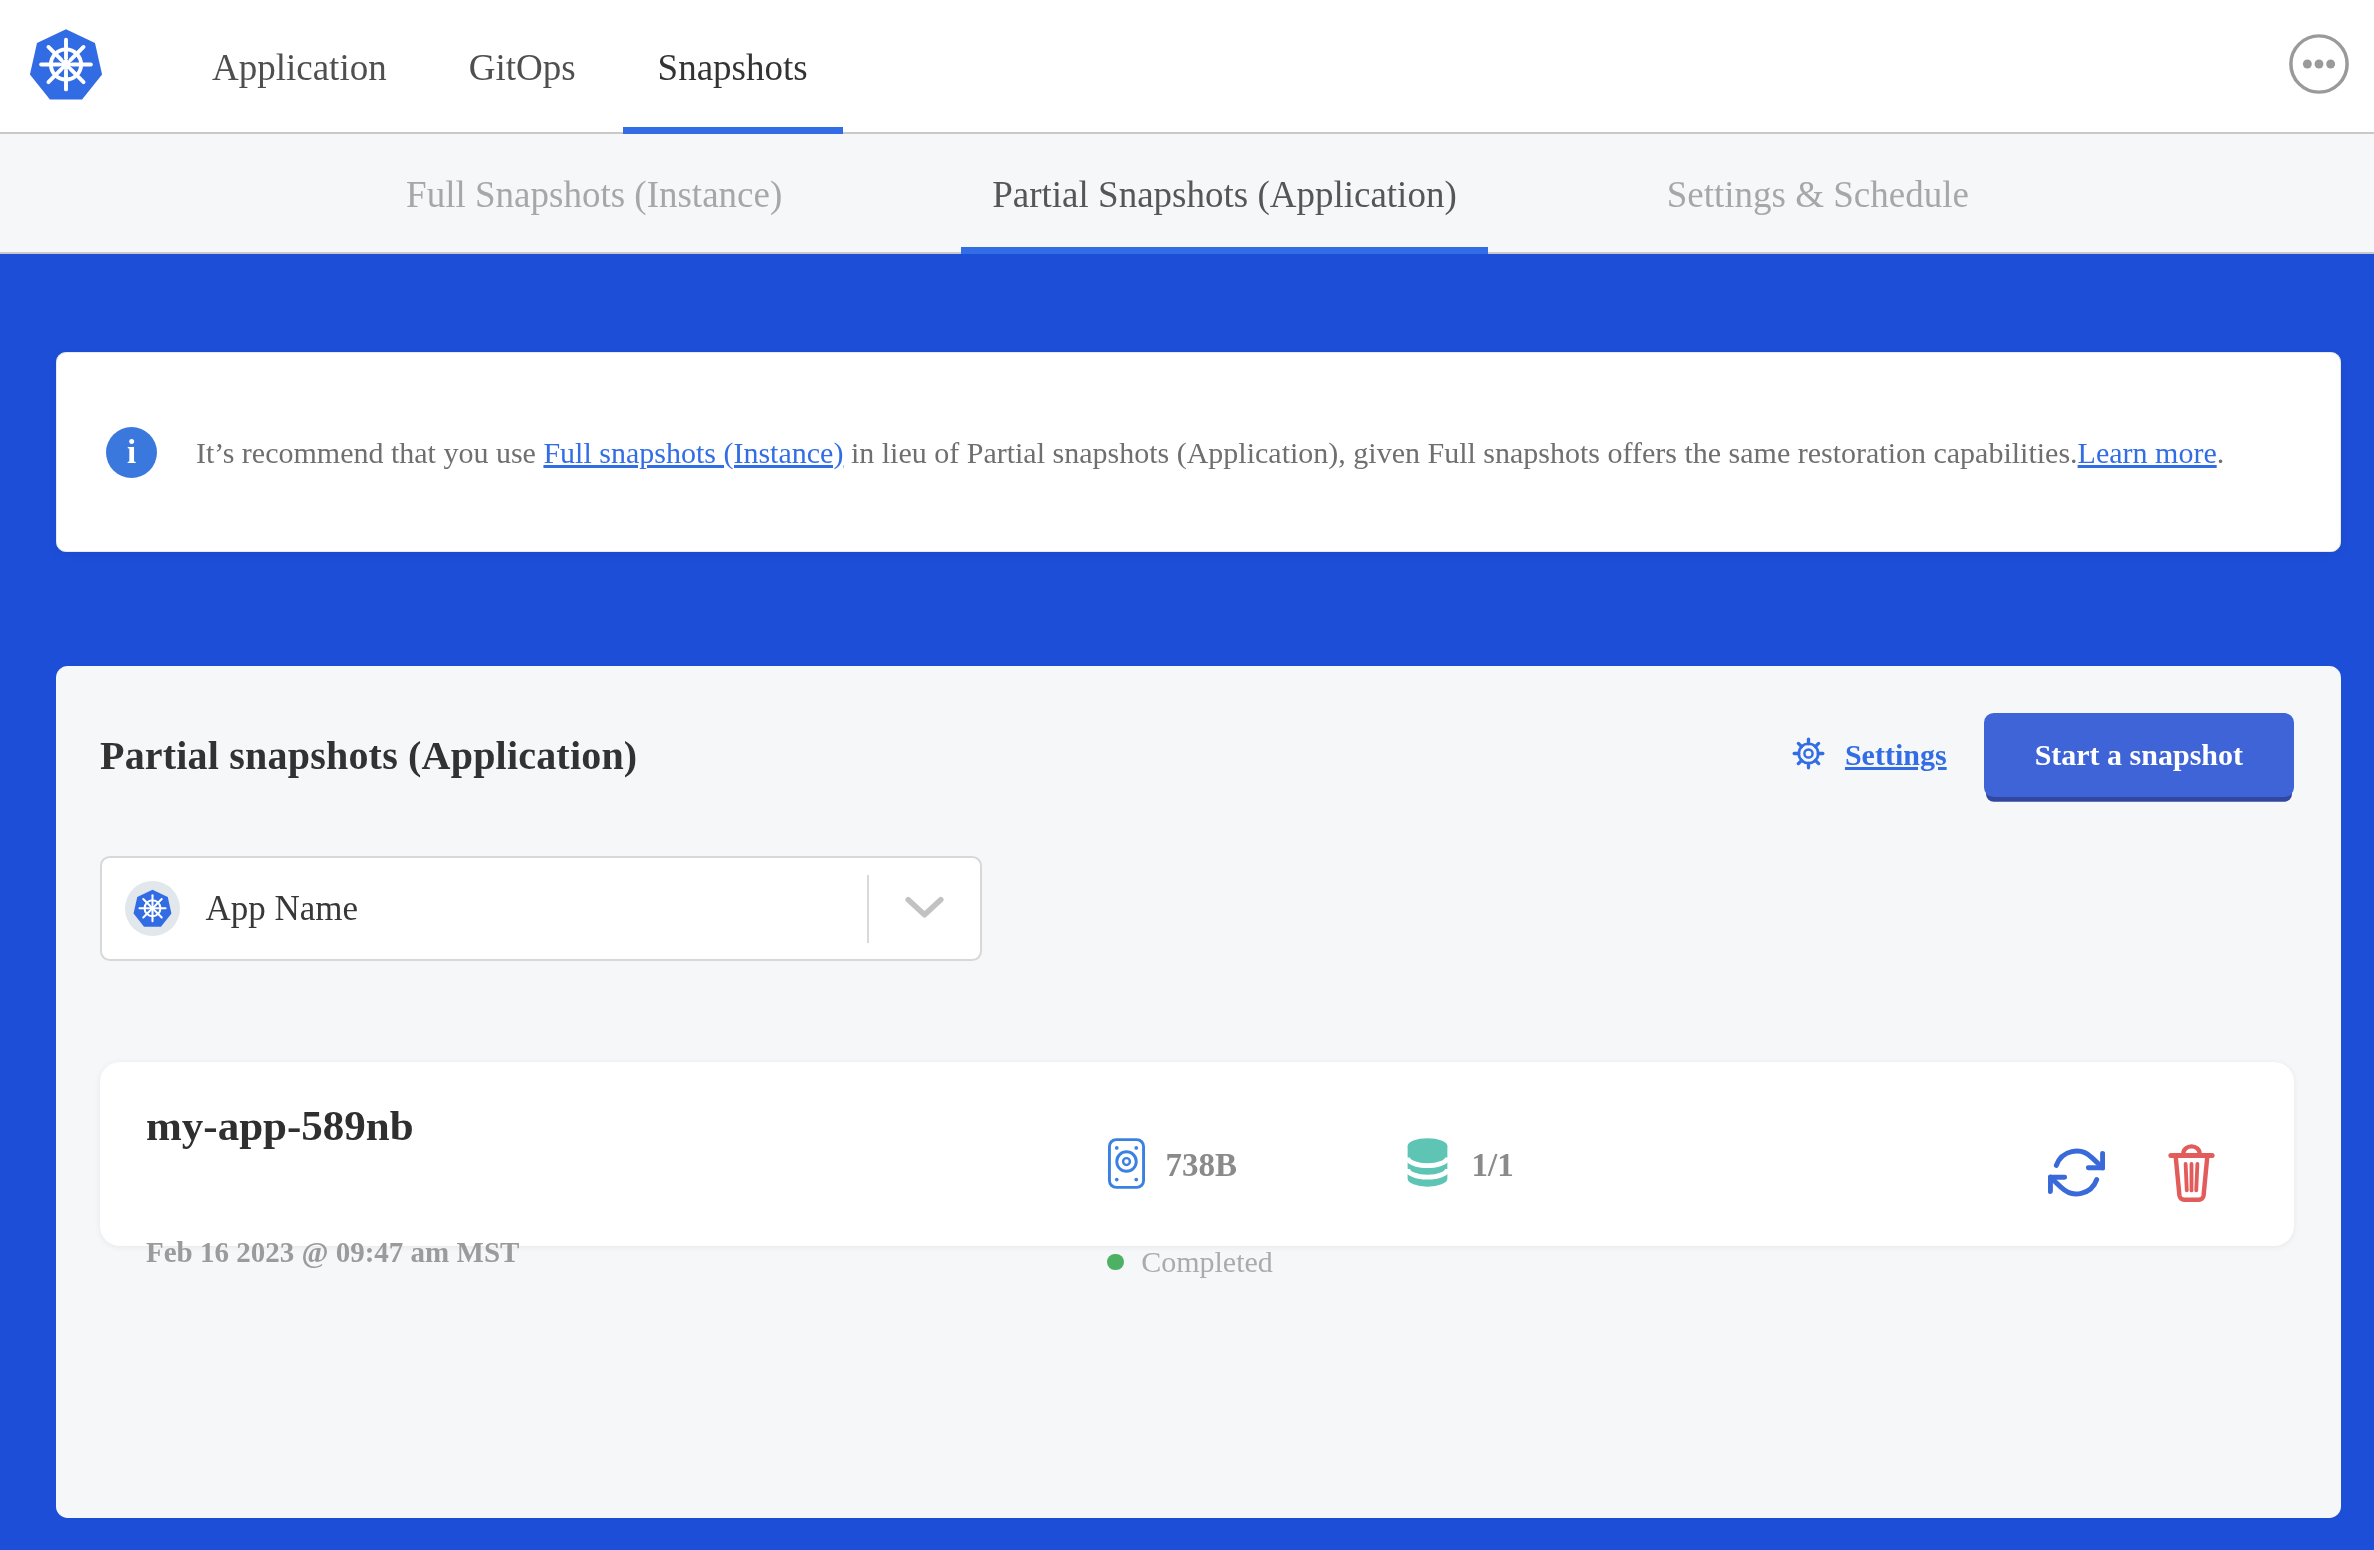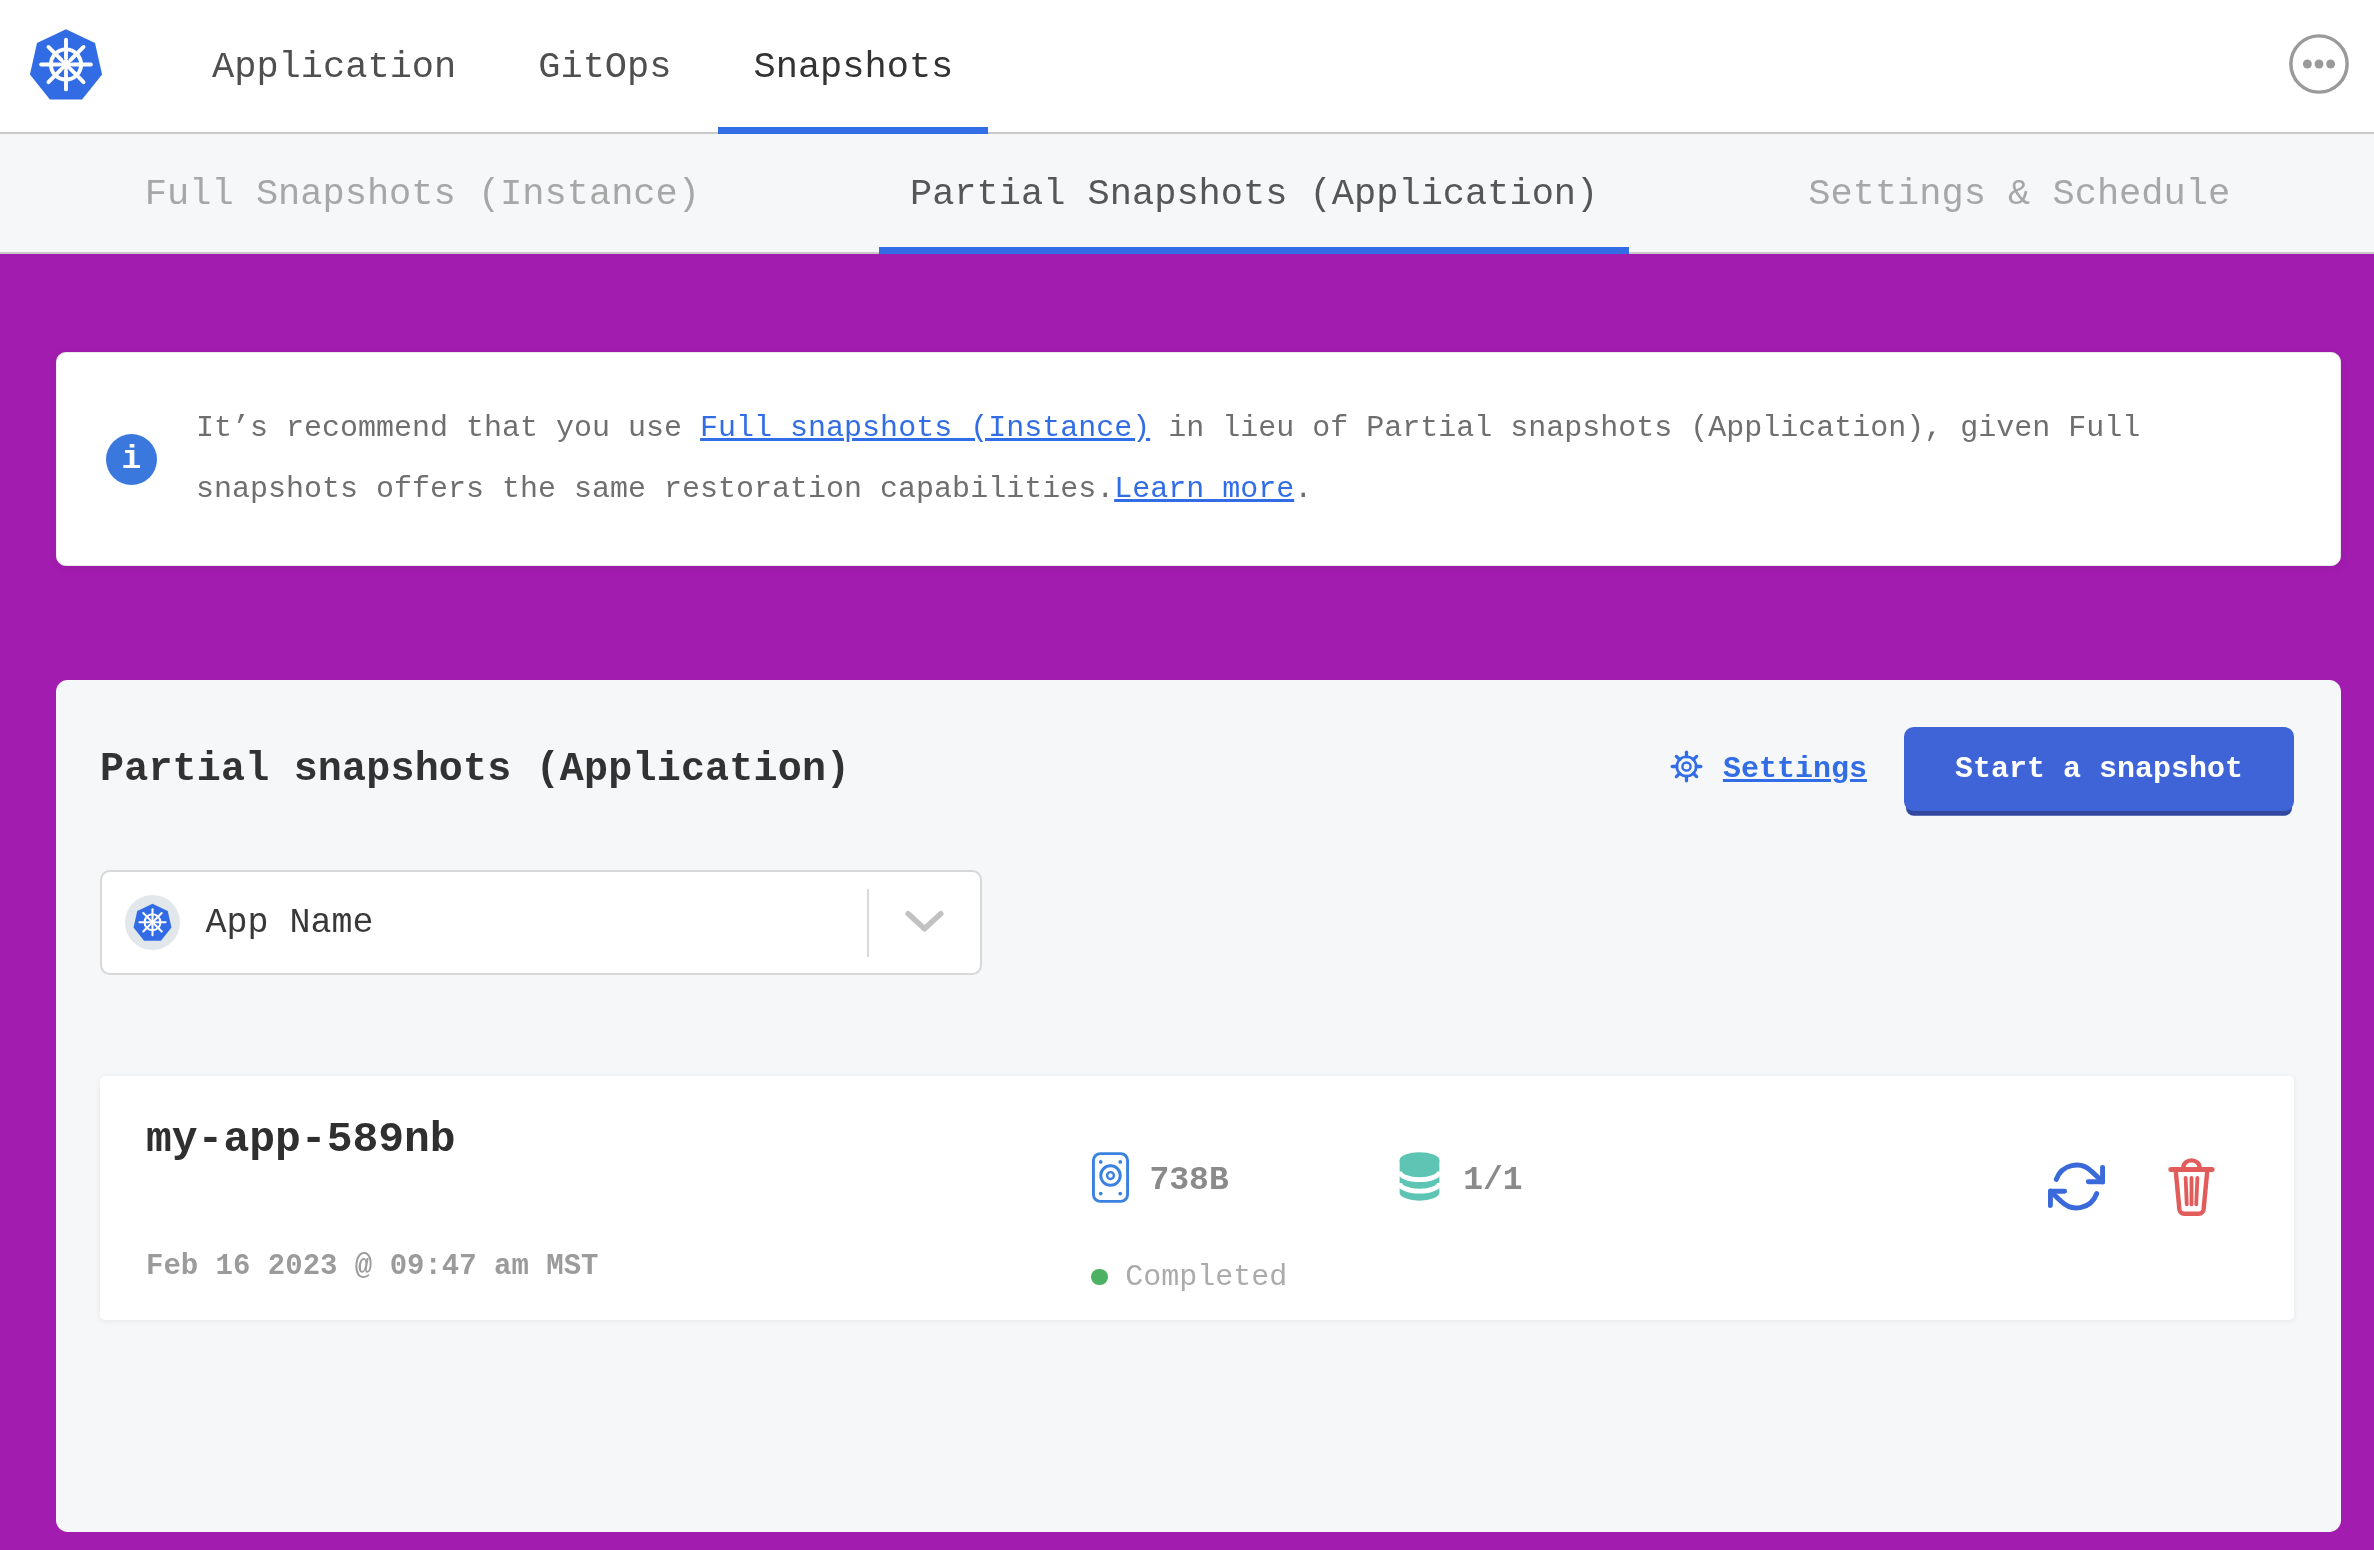--- a/index.html
+++ b/index.html
@@ -1,17 +1,17 @@
 <!DOCTYPE html>
 <html><head>
 <meta charset="utf-8">
 <style>
   html,body{margin:0;padding:0;background:#ffffff;}
-  .page{position:relative;width:2375px;height:1551px;background:#a21caf;overflow:hidden;
-        font-family:Liberation Mono, monospace;-webkit-font-smoothing:antialiased;}
+  .page{position:relative;width:2375px;height:1551px;background:#1d4ed8;overflow:hidden;
+        font-family:Liberation Serif, serif;-webkit-font-smoothing:antialiased;}
 
   
   .topnav{position:relative;height:134px;background:#ffffff;}
   .topnav-border{position:absolute;left:0;right:0;bottom:0;height:2px;background:#c9c9c9;}
   .logo{position:absolute;left:27px;top:25px;width:78px;height:80px;}
   .nav-tabs{position:absolute;left:212px;top:0;height:100%;display:flex;gap:82px;}
   .nav-tab{position:relative;height:100%;display:flex;align-items:center;
            font-size:37px;color:#4f4f4f;cursor:pointer;white-space:nowrap;}
   .nav-tab.active{color:#333333;font-weight:500;}
   .nav-tab.active::after{content:"";position:absolute;left:-35px;right:-35px;bottom:0;height:6.8px;
@@ -53,22 +53,22 @@
 
   .app-select{margin-top:59px;width:882px;height:105px;background:#ffffff;border:2px solid #d8d8d8;
         border-radius:9.8px;display:flex;align-items:center;padding-left:23.4px;box-sizing:border-box;
         cursor:pointer;}
   .k8s-badge{width:55px;height:55px;border-radius:50%;background:#e2e7eb;display:flex;
         align-items:center;justify-content:center;}
   .app-name{margin-left:25px;font-size:35px;color:#383838;}
   .select-divider{margin-left:auto;width:2px;height:68px;background:#d9d9d9;}
   .chevron-box{width:111px;display:flex;align-items:center;justify-content:center;}
 
-  .snapshot-row{margin-top:101px;height:244px;background:#ffffff;border-radius:5px;
-        box-shadow:0 1px 5.9px rgba(0,0,0,0.07);display:flex;box-sizing:border-box;}
+  .snapshot-row{margin-top:101px;height:184px;background:#ffffff;border-radius:20px;
+        box-shadow:0 1px 5.9px rgba(0,0,0,0.07);display:flex;box-sizing:border-box;gap:16px;}
   .row-left{width:991px;padding:39px 0 0 46px;box-sizing:border-box;}
   .snap-name{font-size:43px;font-weight:700;color:#2f2f2f;}
   .snap-date{margin-top:86px;font-size:29px;font-weight:600;color:#9b9b9b;}
   .row-mid{flex:1;padding-top:75px;}
   .metrics{display:flex;align-items:center;gap:166px;}
   .metric{display:flex;align-items:center;gap:19.5px;}
   .metric-label{font-size:33px;font-weight:700;color:#8a8a8a;}
   .status-line{margin-top:51px;display:flex;align-items:center;gap:17.6px;font-size:30px;}
   .dot{width:16.6px;height:16.6px;border-radius:50%;background:#4db163;flex:0 0 auto;}
   .status-completed{color:#ababab;}

